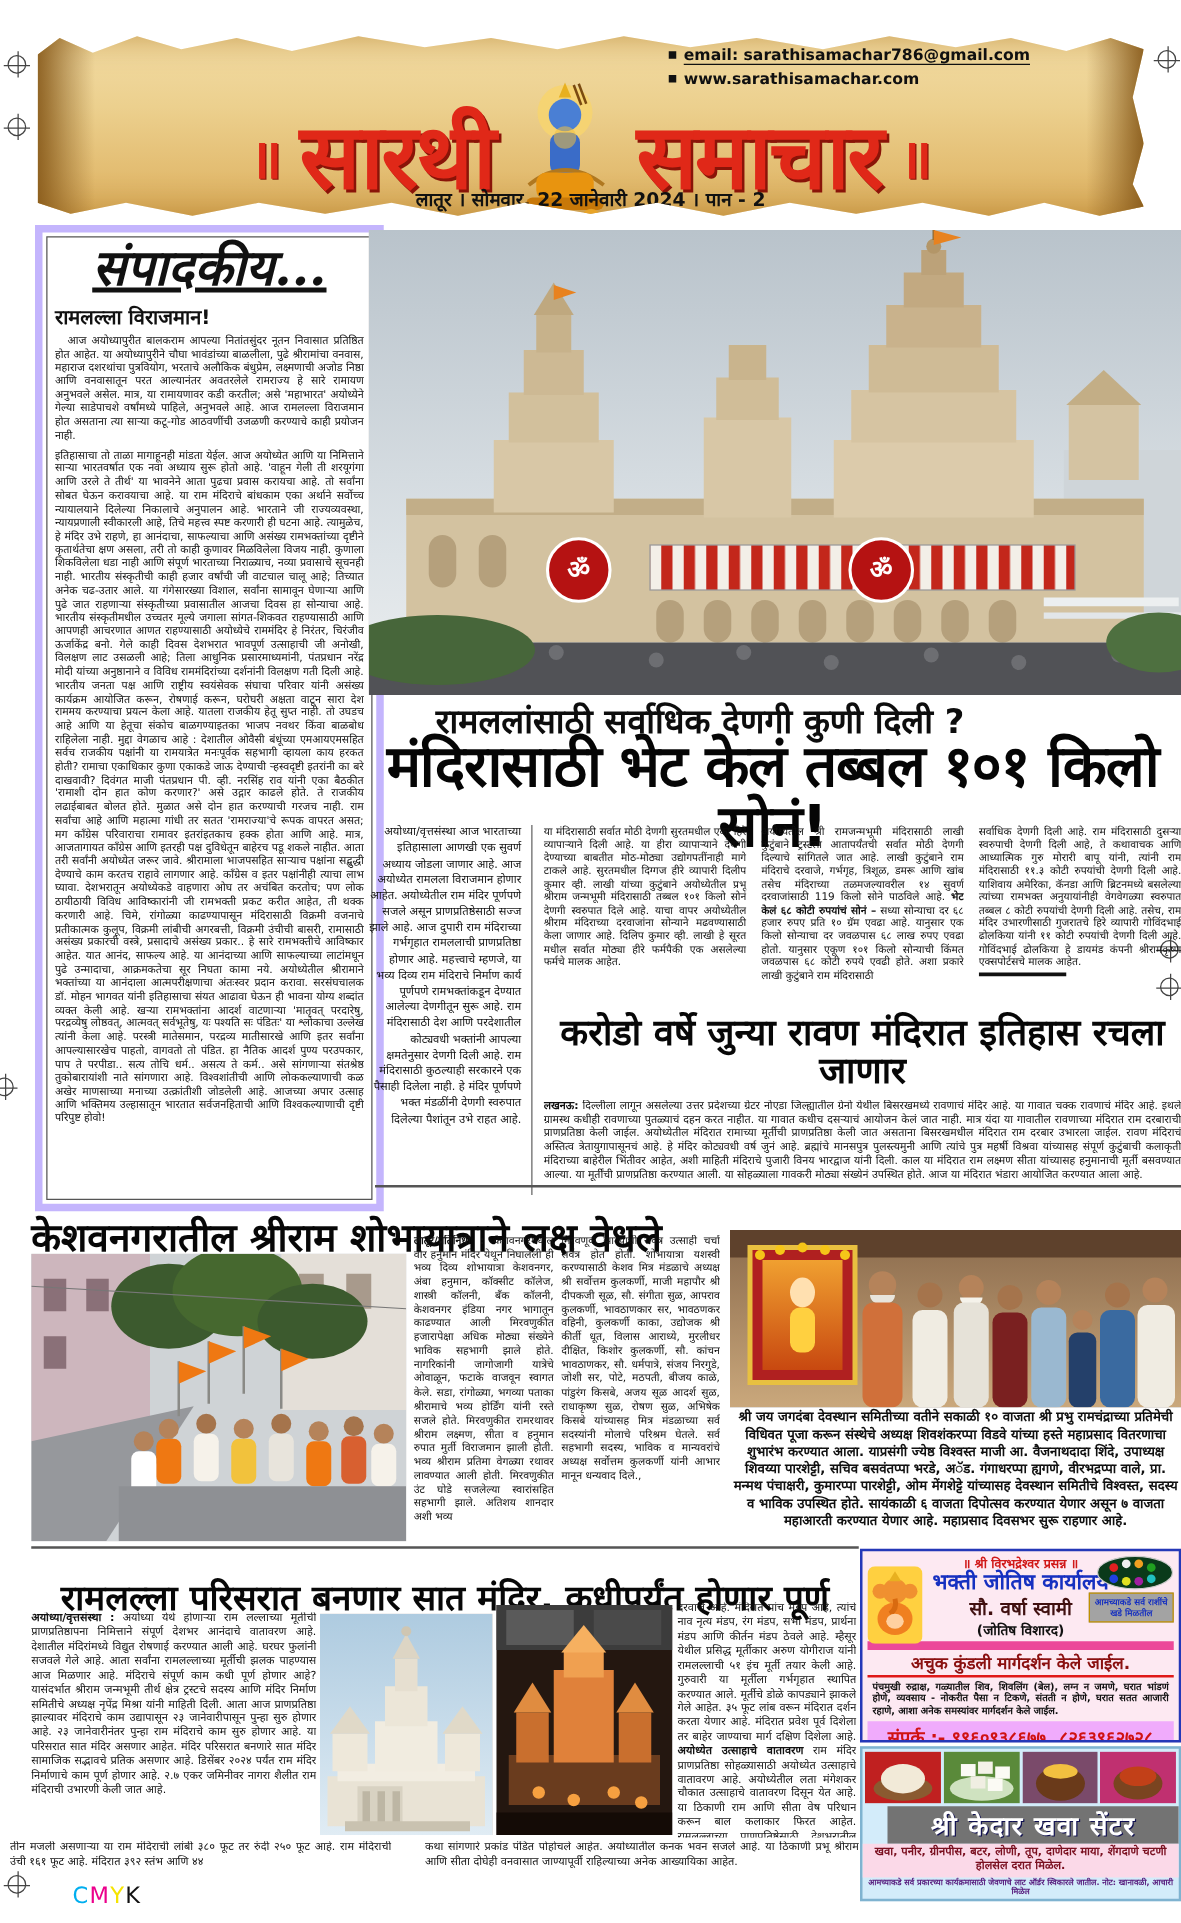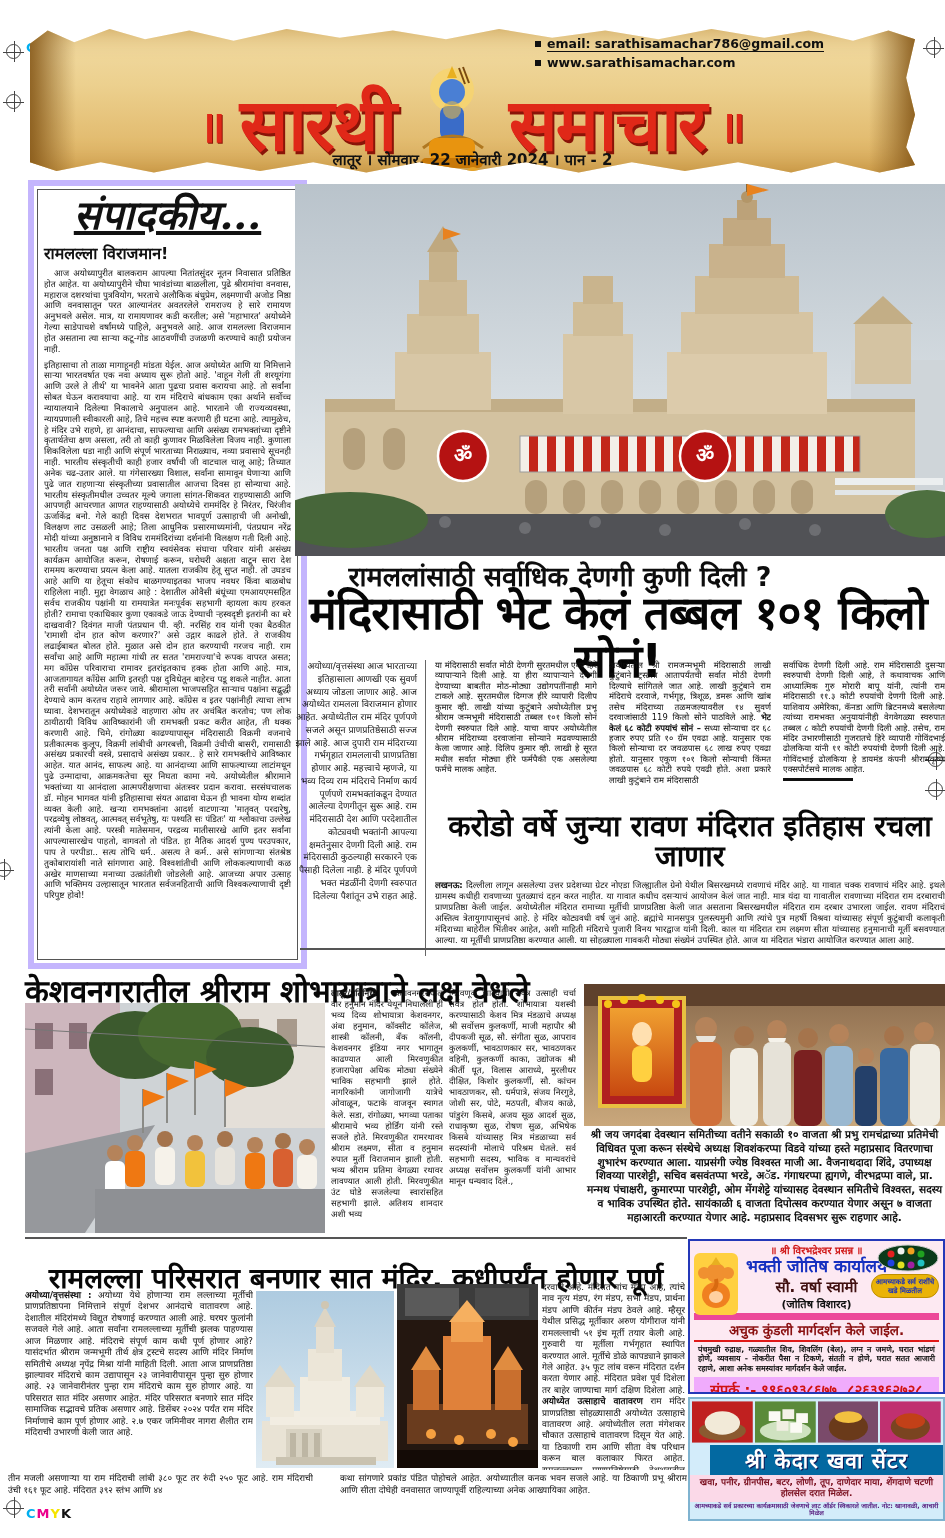--- a/index.html
+++ b/index.html
@@ -3,21 +3,21 @@
 <meta charset="utf-8">
 <style>
   html,body{margin:0;padding:0;background:#ffffff;}
   .page{position:relative;width:945px;height:1538px;background:#fff;overflow:hidden;
         font-family:"DejaVu Sans","Liberation Sans",sans-serif;color:#111;}
   .abs{position:absolute;}
   
   .regmark{position:absolute;width:13px;height:13px;border:1px solid #444;border-radius:50%;}
   .regmark::before{content:"";position:absolute;left:50%;top:-4px;bottom:-4px;width:1px;background:#444;}
   .regmark::after{content:"";position:absolute;top:50%;left:-4px;right:-4px;height:1px;background:#444;}
-  .cmyk{position:absolute;font-weight:bold;font-size:13px;letter-spacing:1px;}
+  .cmyk{position:absolute;font-weight:normal;font-size:18px;letter-spacing:1px;margin-left:32px;}
   .cmyk .c{color:#00aeef}.cmyk .m{color:#ec008c}.cmyk .y{color:#f5e400}.cmyk .k{color:#111}
   
   .banner{position:absolute;left:30px;top:26px;width:885px;height:148px;
     background:linear-gradient(180deg,#f2dca6 0%,#ecd08e 40%,#e3bd72 75%,#d8ab5c 100%);
     box-shadow:inset 0 0 30px #b9852f;
     clip-path:polygon(0% 12%,2% 3%,5% 11%,9% 2%,13% 9%,18% 3%,23% 10%,29% 2%,35% 8%,41% 3%,47% 9%,53% 2%,59% 8%,65% 3%,71% 9%,77% 2%,83% 8%,88% 3%,93% 10%,97% 3%,100% 9%,99% 35%,100% 60%,99% 82%,100% 94%,96% 99%,91% 92%,86% 99%,80% 92%,74% 98%,68% 92%,62% 99%,56% 92%,50% 98%,44% 92%,38% 99%,32% 92%,26% 98%,20% 92%,14% 99%,8% 92%,3% 98%,0% 92%);}
   .banner::before,.banner::after{content:"";position:absolute;top:0;bottom:0;width:46px;}
   .banner::before{left:0;background:linear-gradient(90deg,rgba(122,77,18,.75),rgba(122,77,18,0));}
   .banner::after{right:0;background:linear-gradient(270deg,rgba(122,77,18,.75),rgba(122,77,18,0));}
   .b-contact{position:absolute;left:505px;top:10px;z-index:3;font-size:12.5px;font-weight:bold;color:#101010;}
@@ -75,27 +75,27 @@
   .ad1 .t{text-align:center;color:#1630c0;font-weight:900;font-size:17px;line-height:1.1;}
   .ad1 .nm{text-align:center;color:#401010;font-weight:900;font-size:15px;}
   .ad1 .ql{text-align:center;color:#111;font-weight:bold;font-size:11px;}
   .ad1 .band{border-top:7px solid #ec4899;border-bottom:2px solid #e01818;margin:2px 4px;
              text-align:center;color:#8a1010;font-weight:900;font-size:13.5px;padding:1px 0;}
   .ad1 .svc{font-size:7.8px;font-weight:bold;text-align:justify;padding:1px 8px;color:#111;line-height:1.25;}
   .ad1 .contact{background:#f0abfc;color:#d01212;font-weight:900;font-size:14.5px;text-align:center;
                 padding:2px 0;margin:2px 4px;}
   .gn{position:absolute;left:4px;top:12px;width:44px;height:62px;}
   .gems{position:absolute;right:4px;top:3px;width:62px;height:28px;}
-  .gemnote{position:absolute;right:4px;top:33px;width:64px;background:#eab308;border:1px solid #c09000;
-           border-radius:12px;color:#1630c0;font-weight:bold;font-size:7px;text-align:center;padding:2px 1px;}
+  .gemnote{position:absolute;right:4px;top:33px;width:64px;background:#a3a3a3;border:1px solid #c09000;
+           border-radius:0;color:#1630c0;font-weight:bold;font-size:7px;text-align:center;padding:2px 1px;}
   .ad2{position:absolute;left:688px;top:1397px;width:257px;height:124px;background:#d3ecfa;
        border:2px solid #7fb3d0;box-sizing:border-box;overflow:hidden;}
   .foods{display:flex;gap:2px;padding:2px;}
   .foods svg{width:62px;height:42px;display:block;}
-  .ad2 .t{background:#0369a1;color:#fff;font-weight:900;font-size:21px;text-align:center;
+  .ad2 .t{background:#737373;color:#fff;font-weight:900;font-size:21px;text-align:center;
           padding:1px 0;letter-spacing:1px;text-shadow:1px 1px 0 #101050;margin-left:20px;}
   .ad2 .prod{background:#fbd9e8;color:#7a1020;font-weight:bold;font-size:9px;text-align:center;
              padding:2px 6px;line-height:1.25;}
   .ad2 .note{color:#5a2080;font-weight:bold;font-size:6.4px;text-align:center;line-height:1.2;padding:1px 4px;
              border-bottom:1px solid #a0c4d8;}
   .ad2 .bottom{display:flex;font-size:10px;font-weight:900;color:#6a1010;}
   .ad2 .bottom>div{flex:1;text-align:center;padding:2px 2px;line-height:1.3;}
   .ad2 .bottom>div:first-child{border-right:1.5px solid #6a1010;}
 </style>
 </head>

